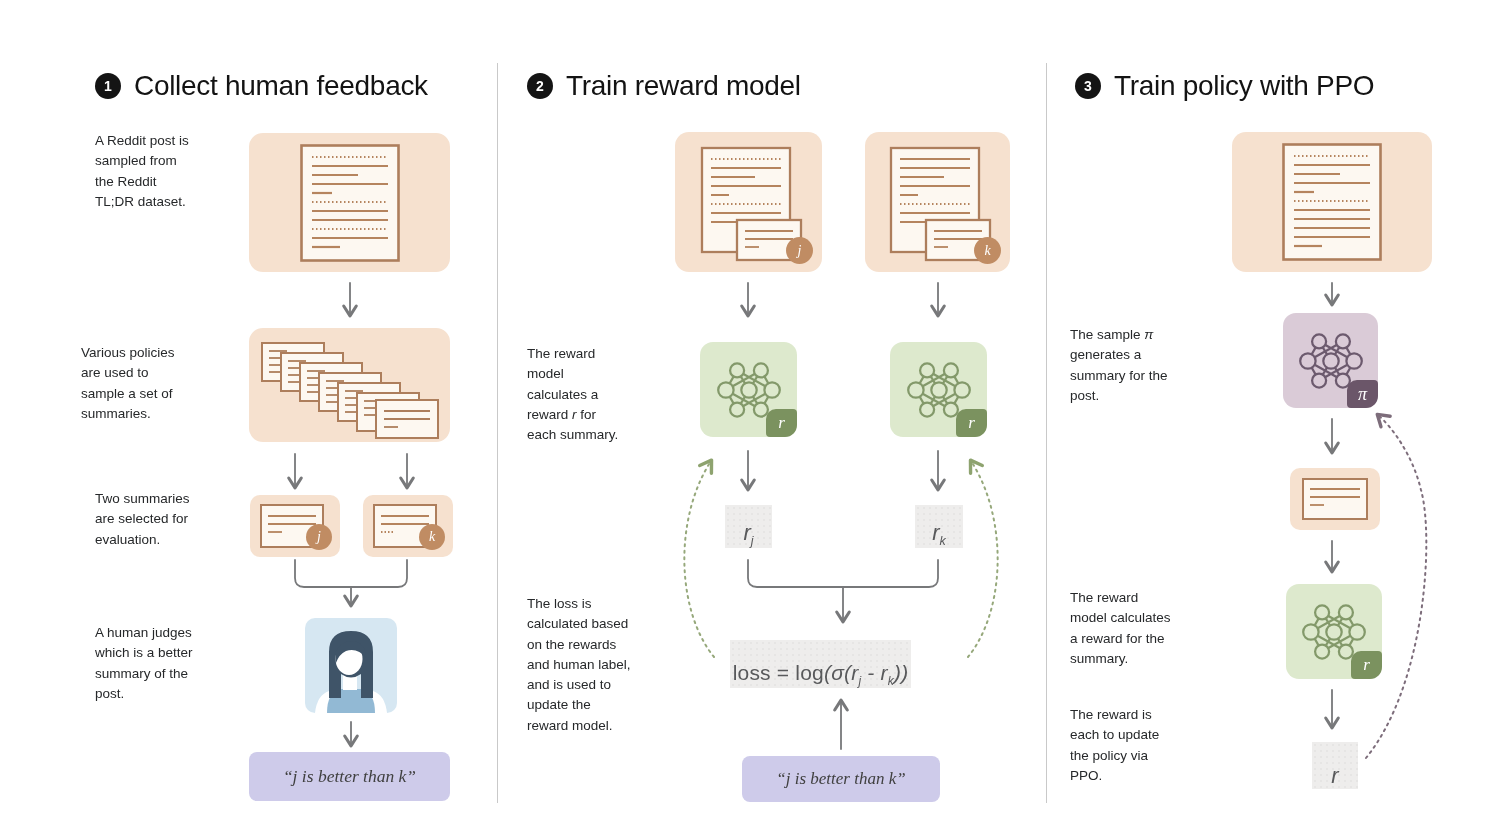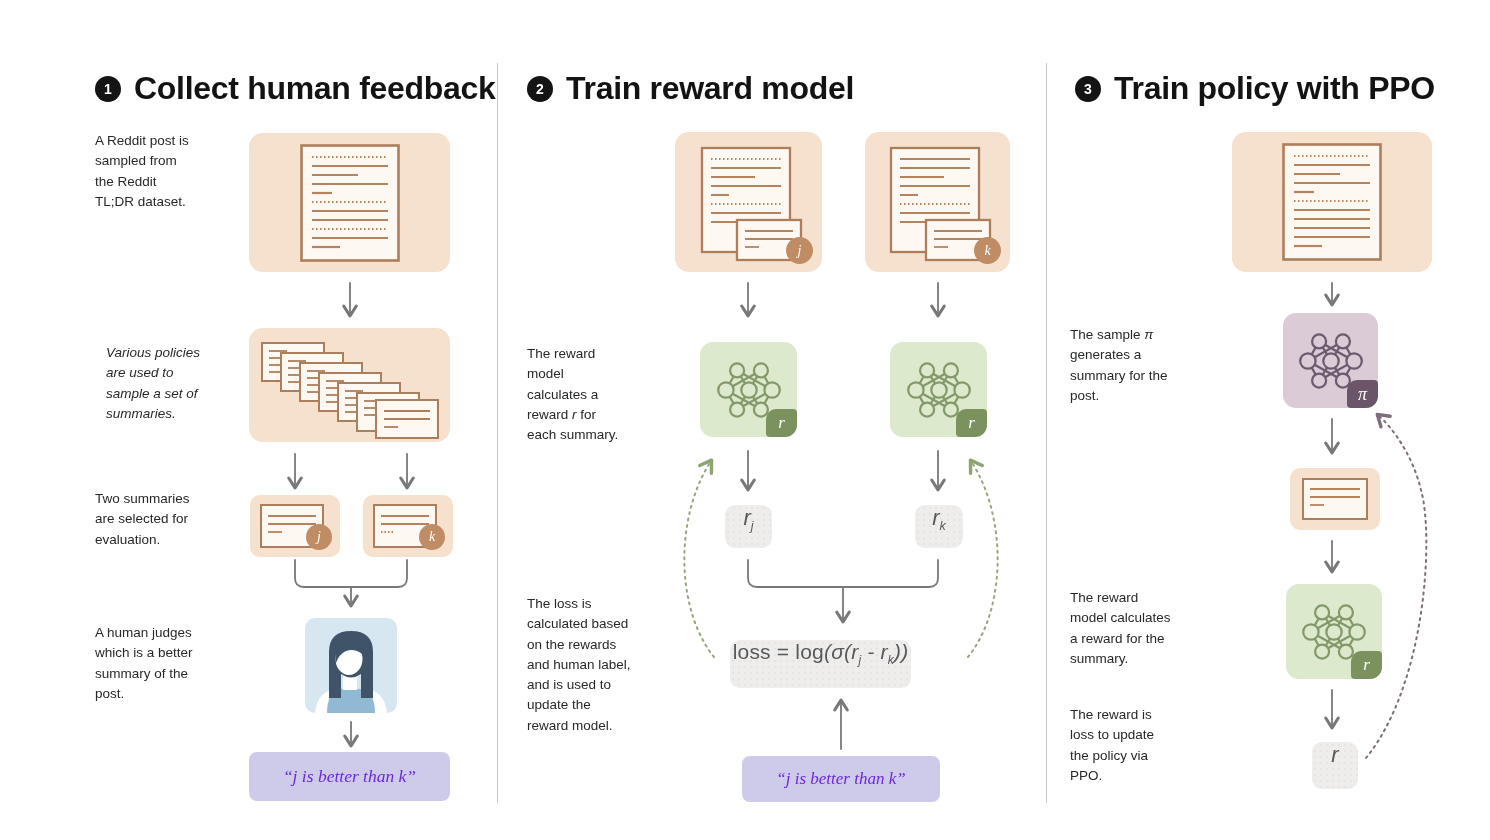--- a/index.html
+++ b/index.html
@@ -2,30 +2,30 @@
 <html><head>
 <meta charset="utf-8">
 <style>
   html,body{margin:0;padding:0;background:#ffffff;}
   #canvas{position:relative;width:1490px;height:840px;background:#ffffff;overflow:hidden;
           font-family:"Liberation Sans",sans-serif;}
   .abs{position:absolute;}
   .hdr{position:absolute;display:flex;align-items:center;gap:13px;}
   .num{width:26px;height:26px;border-radius:50%;background:#141414;color:#fff;font-weight:700;
        font-size:14px;display:flex;align-items:center;justify-content:center;flex:0 0 auto;}
-  .hdr-title{font-size:32px;font-weight:700;color:#131313;letter-spacing:-0.3px;white-space:nowrap;}
+  .hdr-title{font-size:28px;font-weight:400;color:#131313;letter-spacing:-0.3px;white-space:nowrap;}
   .step{position:absolute;font-size:13.5px;line-height:1.5;color:#26282a;white-space:pre-line;}
   .iv{font-style:italic;}
   .peach{position:absolute;background:#f6e1cf;border-radius:14px;}
   .green{position:absolute;background:#dde9cd;border-radius:13px;}
   .purple{position:absolute;background:#dacbd7;border-radius:13px;}
-  .gval{position:absolute;background:#eeedec;border-radius:10px;color:#58595b;
-        display:flex;align-items:flex-start;justify-content:center;
+  .gval{position:absolute;background:#eeedec;border-radius:0;color:#58595b;
+        display:flex;align-items:flex-end;justify-content:center;
         background-image:radial-gradient(rgba(0,0,0,0.035) 1px,transparent 1.1px);background-size:6px 6px;}
-  .quote{position:absolute;background:#cecbea;border-radius:8px;color:#6d28d9;
+  .quote{position:absolute;background:#cecbea;border-radius:8px;color:#404040;
          font-family:"Liberation Serif",serif;font-style:italic;font-size:17.5px;
          display:flex;align-items:center;justify-content:center;}
   .avatarbox{position:absolute;background:#d6e7f2;border-radius:10px;overflow:hidden;}
   .circ{position:absolute;width:26px;height:26px;border-radius:50%;background:#c08c63;color:#fff;
         font-family:"Liberation Serif",serif;font-style:italic;font-size:14px;
         display:flex;align-items:center;justify-content:center;}
   .corner{position:absolute;right:0;bottom:0;width:31px;height:28px;color:#fff;
           font-family:"Liberation Serif",serif;font-style:italic;font-size:17px;
           display:flex;align-items:center;justify-content:center;border-radius:10px 4px 12px 4px;}
   .corner.g{background:#7b925f;}
@@ -85,21 +85,21 @@
 
   <div class="hdr" style="left:95px;top:70px;">
     <span class="num">1</span>
     <span class="hdr-title">Collect human feedback</span>
   </div>
 
   <div class="step" style="left:95px;top:131px;width:150px;">A Reddit post is
 sampled from
 the Reddit
 TL;DR dataset.</div>
-  <div class="step" style="left:106px;top:343px;width:150px;font-style:italic;">Various policies
+  <div class="step" style="left:81px;top:343px;width:150px;">Various policies
 are used to
 sample a set of
 summaries.</div>
   <div class="step" style="left:95px;top:489px;width:150px;">Two summaries
 are selected for
 evaluation.</div>
   <div class="step" style="left:95px;top:623px;width:150px;">A human judges
 which is a better
 summary of the
 post.</div>
@@ -337,21 +337,21 @@
 
   <div class="step" style="left:1070px;top:325px;width:155px;"><span>The sample </span><span class="iv">π</span><span>
 generates a
 summary for the
 post.</span></div>
   <div class="step" style="left:1070px;top:588px;width:155px;">The reward
 model calculates
 a reward for the
 summary.</div>
   <div class="step" style="left:1070px;top:705px;width:155px;">The reward is
-loss to update
+each to update
 the policy via
 PPO.</div>
 
   <div class="peach" style="left:1232px;top:132px;width:200px;height:140px;">
     <div class="iconcenter">
       <svg width="100" height="118" viewBox="0 0 100 118">
         <rect x="1.5" y="1.5" width="97" height="115" fill="#fdf8f1" stroke="#ad7e5c" stroke-width="2.6"></rect>
         <g stroke="#b5845e" stroke-width="2.2">
           <line x1="12" y1="13" x2="88" y2="13" stroke-dasharray="1.5 2.5"></line>
           <line x1="12" y1="22" x2="88" y2="22"></line>

